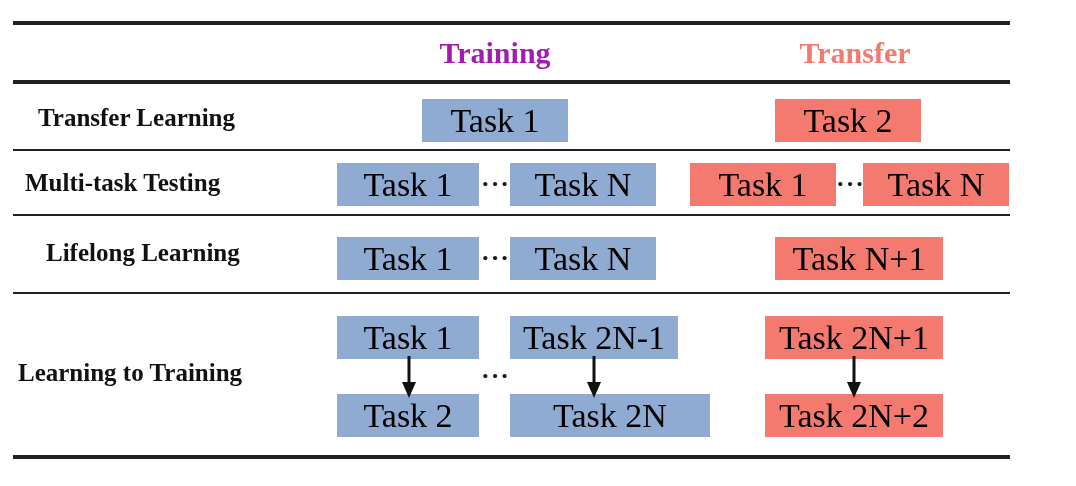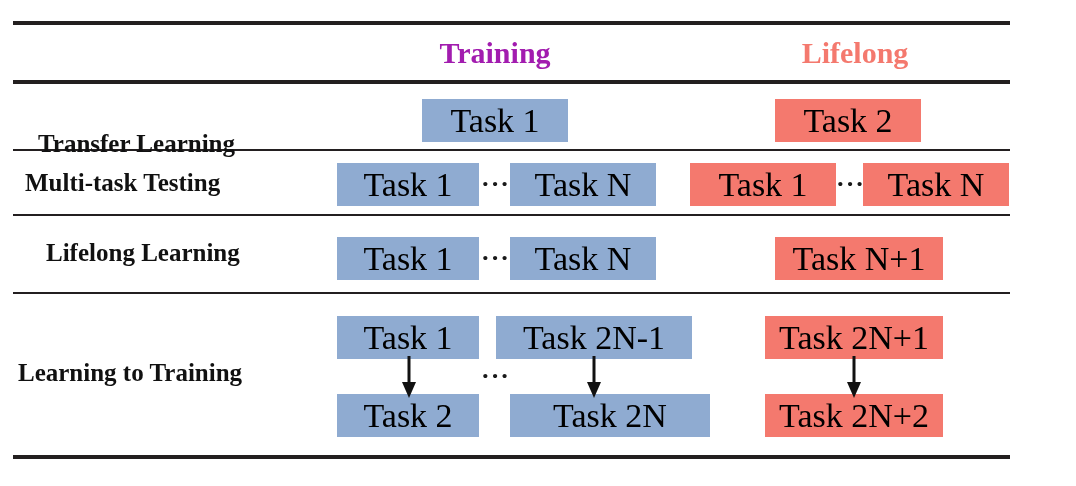--- a/index.html
+++ b/index.html
@@ -63,21 +63,21 @@
 
   
   .row-label {
     position: absolute;
     font-weight: bold;
     font-size: 25px;
     color: #111111;
     white-space: nowrap;
     line-height: 1;
   }
-  #label-transfer-learning      { left: 38px;  top: 105px; margin-top: 26px; }
+  #label-transfer-learning      { left: 38px;  top: 105px; }
   #label-multi-task-learning    { left: 25px;  top: 170px; }
   #label-lifelong-learning      { left: 46px;  top: 240px; }
   #label-learning-to-transfer   { left: 18px;  top: 360px; }
 
   
   .task-box {
     position: absolute;
     height: 43px;
     display: flex;
     align-items: center;
@@ -100,21 +100,21 @@
   #box-r2-test-1  { left: 690px; top: 163px; width: 146px; }
   #box-r2-test-2  { left: 863px; top: 163px; width: 146px; }
 
   
   #box-r3-train-1 { left: 337px; top: 237px; width: 142px; }
   #box-r3-train-2 { left: 510px; top: 237px; width: 146px; }
   #box-r3-test-1  { left: 775px; top: 237px; width: 168px; }
 
   
   #box-r4-train-1a { left: 337px; top: 316px; width: 142px; }
-  #box-r4-train-2a { left: 496px; top: 316px; width: 196px; }
+  #box-r4-train-2a { left: 510px; top: 316px; width: 168px; }
   #box-r4-test-1a  { left: 765px; top: 316px; width: 178px; }
   
   #box-r4-train-1b { left: 337px; top: 394px; width: 142px; }
   #box-r4-train-2b { left: 510px; top: 394px; width: 200px; }
   #box-r4-test-1b  { left: 765px; top: 394px; width: 178px; }
 
   
   .ellipsis {
     position: absolute;
     font-size: 26px;
@@ -144,21 +144,21 @@
 <div id="table-root">
 
   <div class="rule rule-thick" id="rule-top"></div>
   <div class="rule rule-thick" id="rule-header"></div>
   <div class="rule rule-thin" id="rule-r1"></div>
   <div class="rule rule-thin" id="rule-r2"></div>
   <div class="rule rule-thin" id="rule-r3"></div>
   <div class="rule rule-thick" id="rule-bottom"></div>
 
   <div class="col-header" id="header-training" style="color:#a21caf;">Training</div>
-  <div class="col-header" id="header-testing" style="color:#f4796e;">Lifelong</div>
+  <div class="col-header" id="header-testing" style="color:#f4796e;">Transfer</div>
 
   <div class="row-label" id="label-transfer-learning">Transfer Learning</div>
   <div class="task-box blue" id="box-r1-train-1">Task 1</div>
   <div class="task-box red" id="box-r1-test-1">Task 2</div>
 
   <div class="row-label" id="label-multi-task-learning">Multi-task Testing</div>
   <div class="task-box blue" id="box-r2-train-1">Task 1</div>
   <div class="ellipsis" id="ellipsis-r2-train">···</div>
   <div class="task-box blue" id="box-r2-train-2">Task N</div>
   <div class="task-box red" id="box-r2-test-1">Task 1</div>

